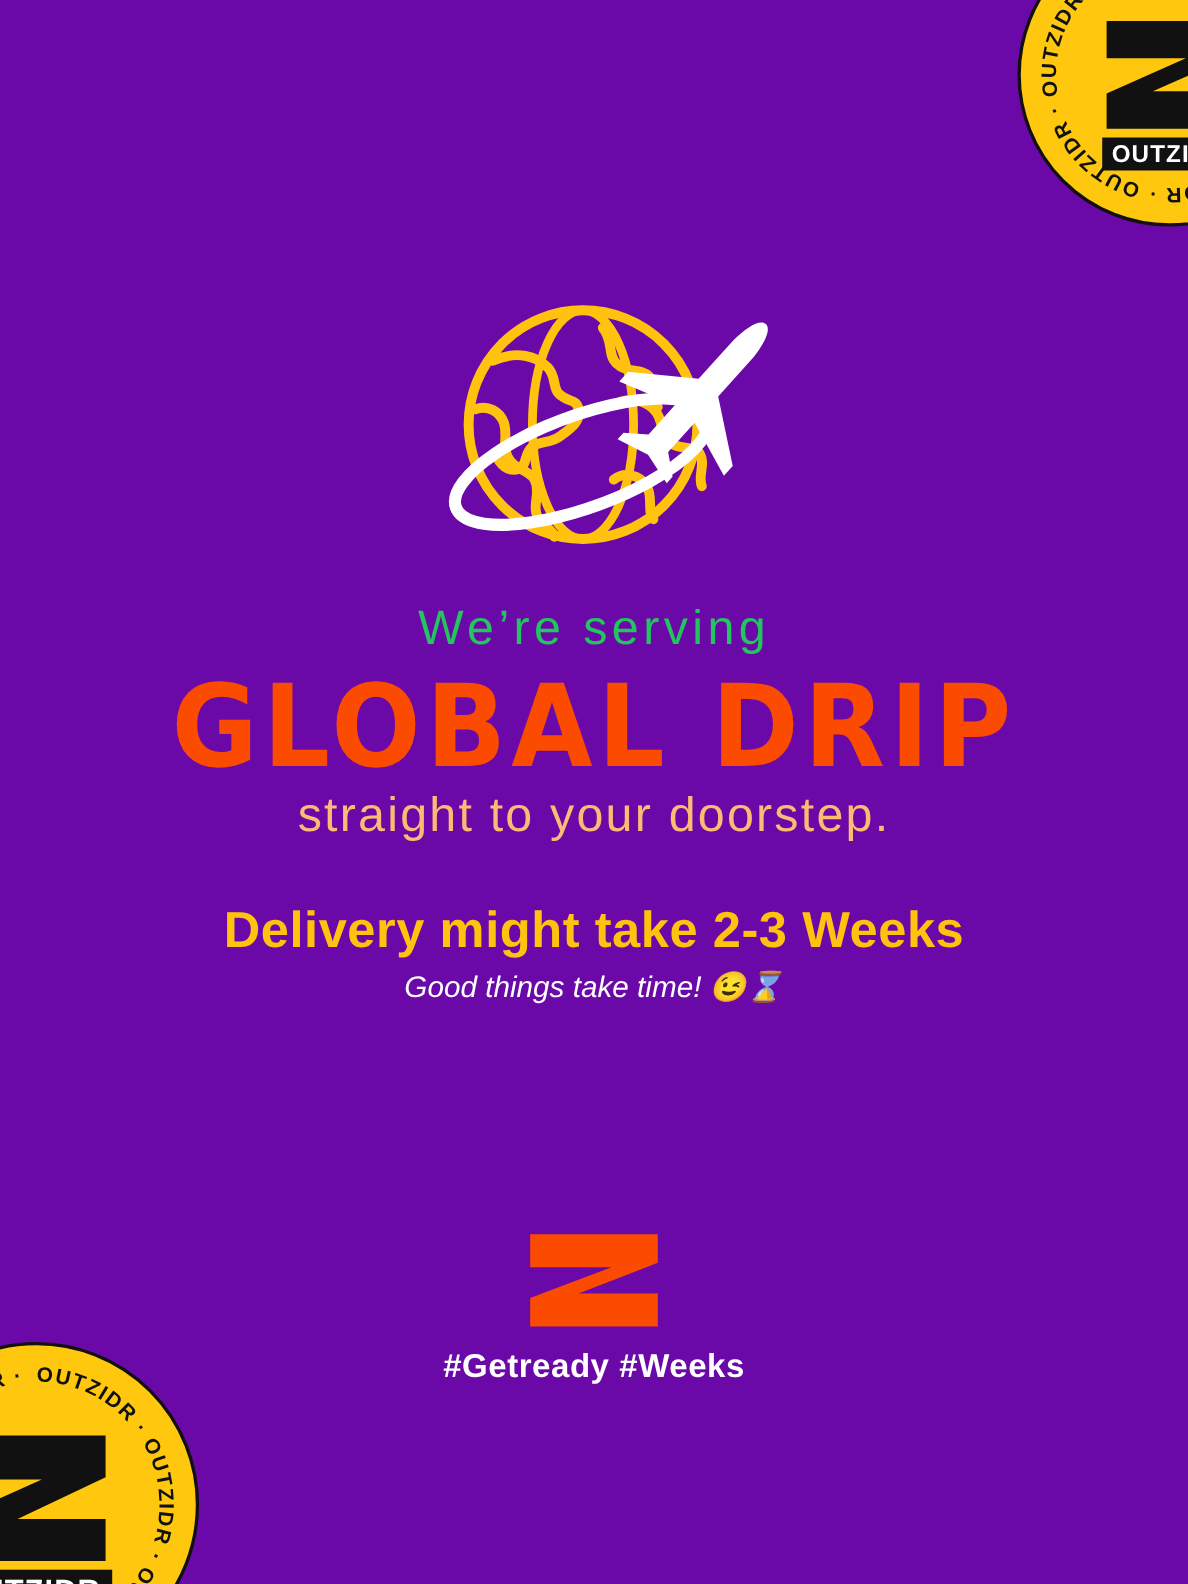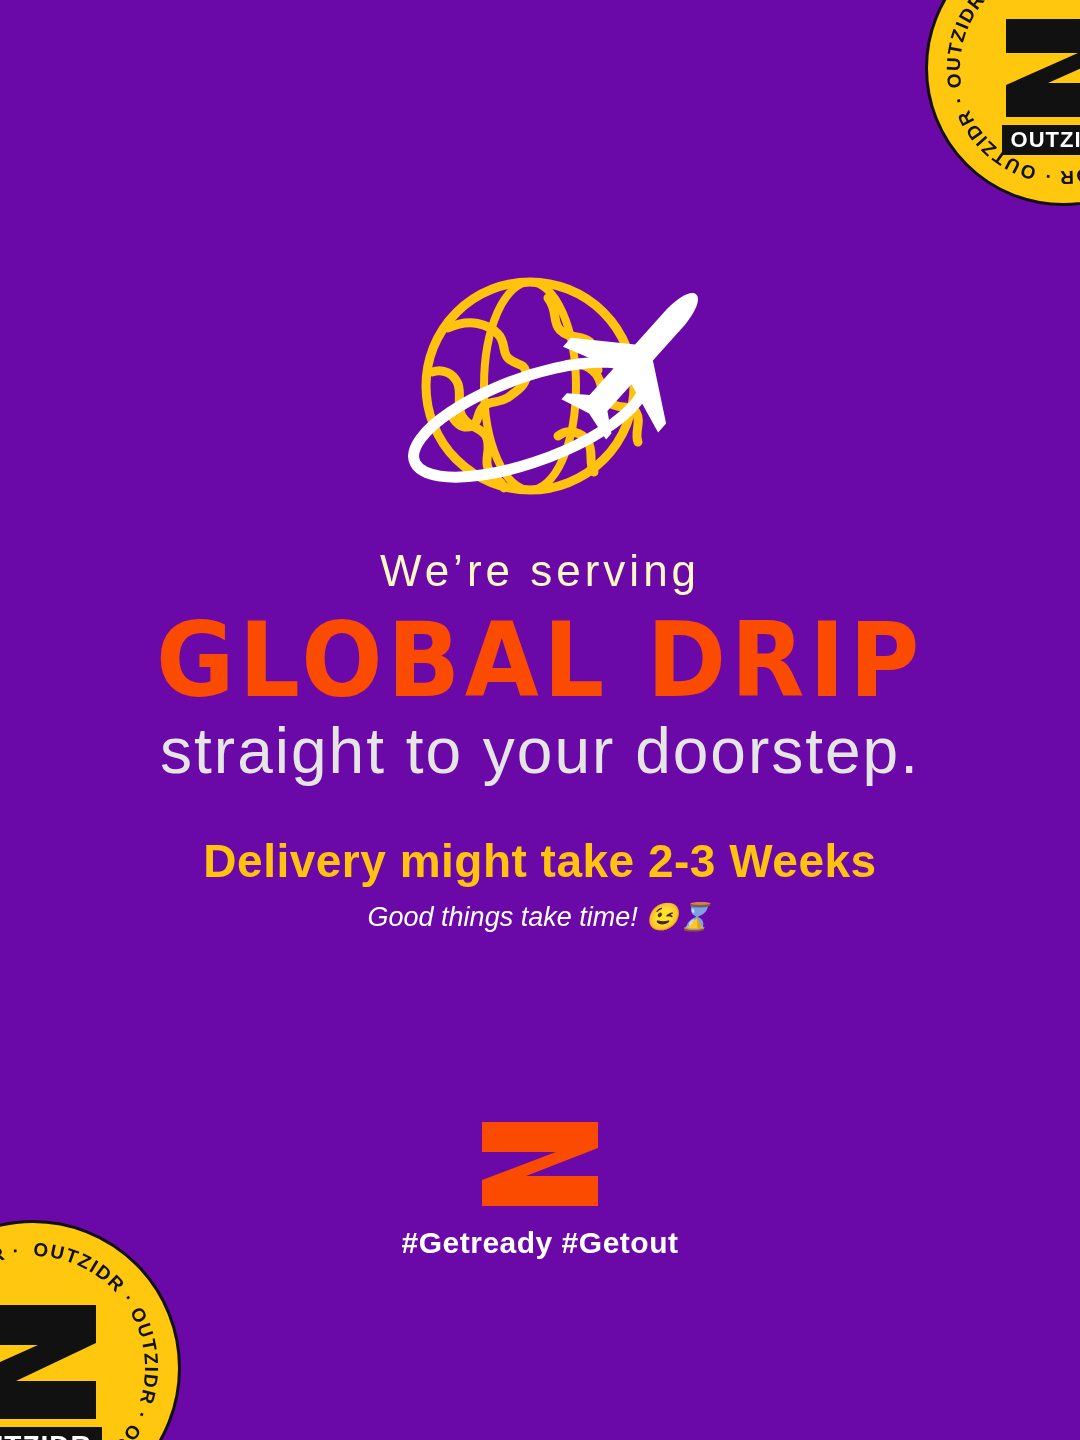--- a/index.html
+++ b/index.html
@@ -23,42 +23,42 @@
 
   
   .globe-wrap{
     position:absolute;left:352px;top:276px;width:376px;height:236px;
   }
   .globe-wrap svg{width:100%;height:100%;display:block;}
 
   
   .copy{position:absolute;left:0;right:0;top:548px;text-align:center;}
   .line-pre{
-    color:#fef9c3;font-size:44px;font-weight:300;letter-spacing:4px;
+    color:#22c55e;font-size:44px;font-weight:300;letter-spacing:4px;
     line-height:1.05;margin:0;
   }
   .line-headline{
     color:#FA4B00;
     font-family:"DejaVu Sans",sans-serif;
     font-weight:bold;
     font-size:104px;
     letter-spacing:5px;
     line-height:1.0;
     margin:14px 0 6px 0;
     transform:scaleX(0.92);
   }
   .line-post{
-    color:#e5e5e5;font-size:64px;font-weight:300;letter-spacing:2px;
+    color:#fdba74;font-size:44px;font-weight:300;letter-spacing:2px;
     line-height:1.05;margin:0;
   }
 
   .delivery{position:absolute;left:0;right:0;top:820px;text-align:center;}
   .delivery-main{
     color:#FFC20E;font-size:46px;font-weight:bold;letter-spacing:0.5px;
-    margin:16px;line-height:1.1;
+    margin:0;line-height:1.1;
   }
   .delivery-sub{
     color:#fff;font-size:27px;font-weight:normal;font-style:italic;
     margin:12px 0 0 0;line-height:1.1;
   }
 
   
   .footer{position:absolute;left:0;right:0;top:1118px;text-align:center;}
   .zmark{width:124px;height:92px;display:block;margin:0 auto;}
   .hashtags{
@@ -144,16 +144,16 @@
 
   <div class="delivery">
     <p class="delivery-main">Delivery might take 2-3 Weeks</p>
     <p class="delivery-sub">Good things take time! 😉⌛</p>
   </div>
 
   <div class="footer">
     <svg class="zmark" viewBox="0 0 124 92">
       <polygon points="4,4 120,4 120,30 48,58 120,58 120,88 4,88 4,62 78,34 4,34" fill="#FA4B00"></polygon>
     </svg>
-    <p class="hashtags">#Getready #Getout</p>
+    <p class="hashtags">#Getready #Weeks</p>
   </div>
 
 </div>
 
 </body></html>

